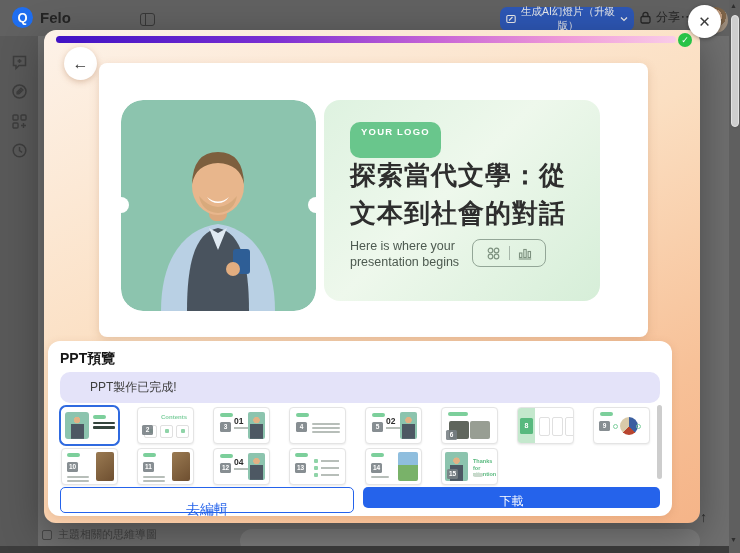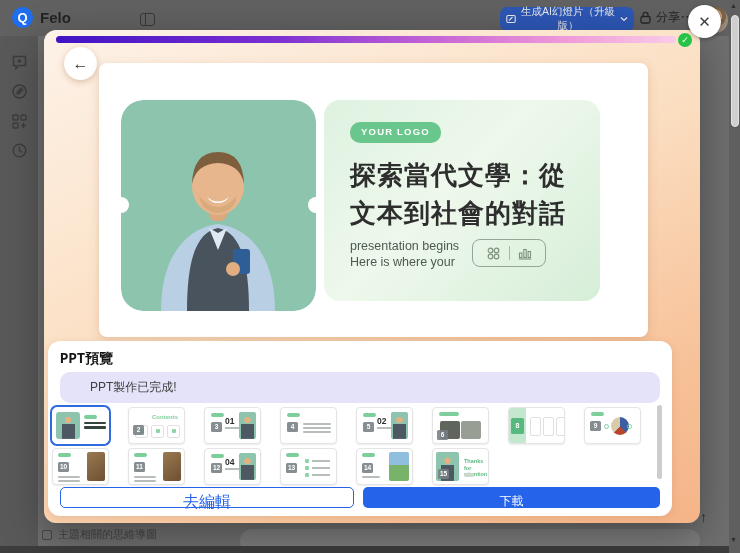--- a/index.html
+++ b/index.html
@@ -50,40 +50,40 @@
 
   
   .slide-card{position:absolute;left:55px;top:33px;width:549px;height:274px;background:#fff;border-radius:8px;
     box-shadow:0 3px 10px rgba(170,110,70,.25);}
   .photo{position:absolute;left:22px;top:37px;width:195px;height:211px;border-radius:22px;overflow:visible;}
   .photo svg{display:block;border-radius:22px;}
   .notch{position:absolute;width:16px;height:16px;border-radius:50%;background:#fff;top:97px;}
   .notch.l{left:-8px;} .notch.r{right:-8px;}
   .green-panel{position:absolute;left:225px;top:37px;width:276px;height:201px;border-radius:16px;
     background:linear-gradient(135deg,#def2e0 0%,#eef8ec 45%,#d6eed8 100%);}
-  .logo-pill{position:absolute;left:26px;top:22px;height:21px;padding:0 11px;border-radius:10px;background:#69c68c;
+  .logo-pill{position:absolute;left:26px;top:22px;height:36px;padding:0 11px;border-radius:10px;background:#69c68c;
     color:#fff;font-size:9.5px;font-weight:bold;letter-spacing:1.2px;line-height:19px;}
   .slide-title{position:absolute;left:26px;top:56px;font-size:26px;font-weight:600;color:#2e2e2e;line-height:38px;
     letter-spacing:1px;white-space:nowrap;}
   .slide-sub{position:absolute;left:26px;top:138px;font-size:12.5px;color:#4d5a50;line-height:16px;}
   .icon-box{position:absolute;left:148px;top:139px;width:74px;height:28px;border:1px solid #93a697;border-radius:8px;
     display:flex;align-items:center;justify-content:center;gap:8px;}
   .icon-box .sep{width:1px;height:14px;background:#a7b7aa;}
 
   
   .preview-panel{position:absolute;left:4px;top:311px;width:624px;height:175px;background:#fff;border-radius:12px;
     box-shadow:0 2px 8px rgba(170,110,70,.2);}
-  .pv-heading{position:absolute;left:12px;top:9px;font-size:14px;font-weight:bold;color:#151515;font-family:Liberation Mono, monospace;}
+  .pv-heading{position:absolute;left:12px;top:9px;font-size:14px;font-weight:bold;color:#151515;}
   .pv-banner{position:absolute;left:12px;top:31px;width:600px;height:31px;background:#e4e3f9;border-radius:10px;
     line-height:31px;padding-left:30px;font-size:12px;color:#3f3f3f;}
-  .pv-row{position:absolute;left:4px;display:flex;gap:19px;}
+  .pv-row{position:absolute;left:13px;display:flex;gap:19px;}
   .pv-row.r1{top:66px;} .pv-row.r2{top:107px;}
   .pv-scroll{position:absolute;left:609px;top:64px;width:5px;height:74px;background:#cdcdcd;border-radius:3px;}
   .btn-edit{position:absolute;left:12px;top:146px;width:294px;height:21px;background:#fff;border:1px solid #2563eb;
-    border-radius:5px;color:#2563eb;font-size:16px;line-height:19px;text-align:center;padding:4px;}
+    border-radius:5px;color:#2563eb;font-size:14px;line-height:19px;text-align:center;padding:12px;}
   .btn-download{position:absolute;left:315px;top:146px;width:297px;height:21px;background:#2563eb;border:none;
     border-radius:5px;color:#fff;font-size:12px;line-height:21px;text-align:center;padding:4px;}
 
   
   .thumb{position:relative;width:57px;height:37px;background:#fff;border:1px solid #e4e4e4;border-radius:4px;
     overflow:hidden;flex:none;box-shadow:0 1px 2px rgba(0,0,0,.08);}
   .thumb.selected{box-shadow:0 0 0 2px #2f6ae0;border-color:#fff;border-radius:5px;}
   .pill{position:absolute;width:13px;height:3.5px;background:#7ccf9b;border-radius:2px;}
   .t-num{position:absolute;background:rgba(118,126,131,.88);color:#fff;font-weight:bold;font-size:6.5px;
     line-height:10px;width:11px;height:10px;text-align:center;border-radius:1.5px;}
@@ -212,22 +212,22 @@
         <div class="notch l"></div>
         <div class="notch r"></div>
       </div>
       <div class="green-panel">
         <div class="logo-pill">YOUR LOGO</div>
         <div class="slide-title">
           <div>探索當代文學：從</div>
           <div>文本到社會的對話</div>
         </div>
         <div class="slide-sub">
+          <div>Here is where your</div>
           <div>presentation begins</div>
-          <div>Here is where your</div>
         </div>
         <div class="icon-box">
           <svg width="15" height="15" viewBox="0 0 15 15">
               <circle cx="4.5" cy="4.5" r="2.3" fill="none" stroke="#7d917f" stroke-width="1.2"></circle>
               <circle cx="10.5" cy="4.5" r="2.3" fill="none" stroke="#7d917f" stroke-width="1.2"></circle>
               <circle cx="4.5" cy="10.5" r="2.3" fill="none" stroke="#7d917f" stroke-width="1.2"></circle>
               <circle cx="10.5" cy="10.5" r="2.3" fill="none" stroke="#7d917f" stroke-width="1.2"></circle>
             </svg>
           <div class="sep"></div>
           <svg width="14" height="13" viewBox="0 0 14 13">

